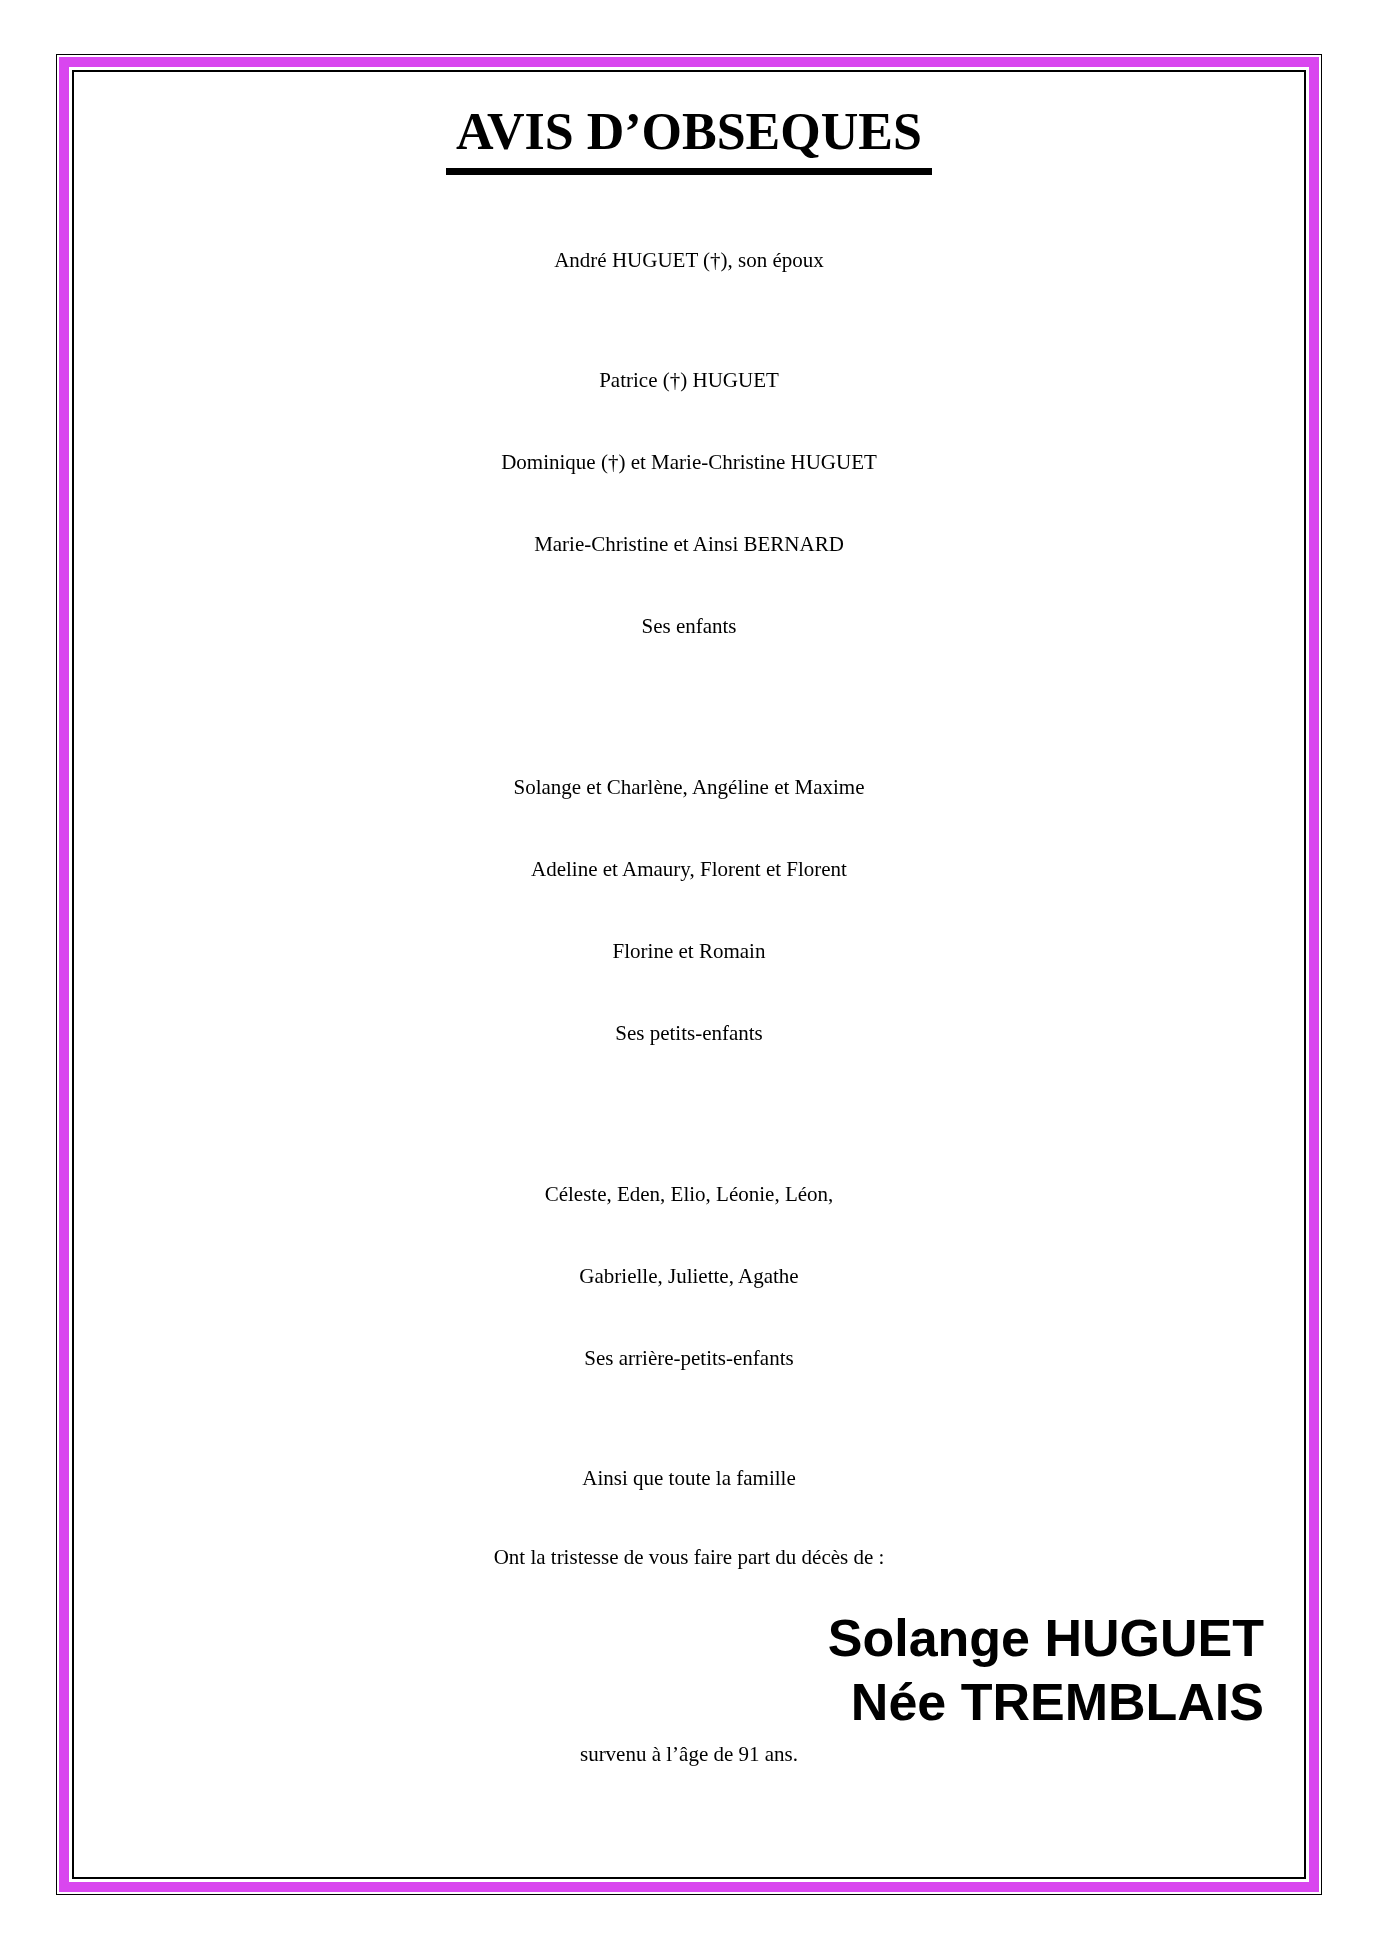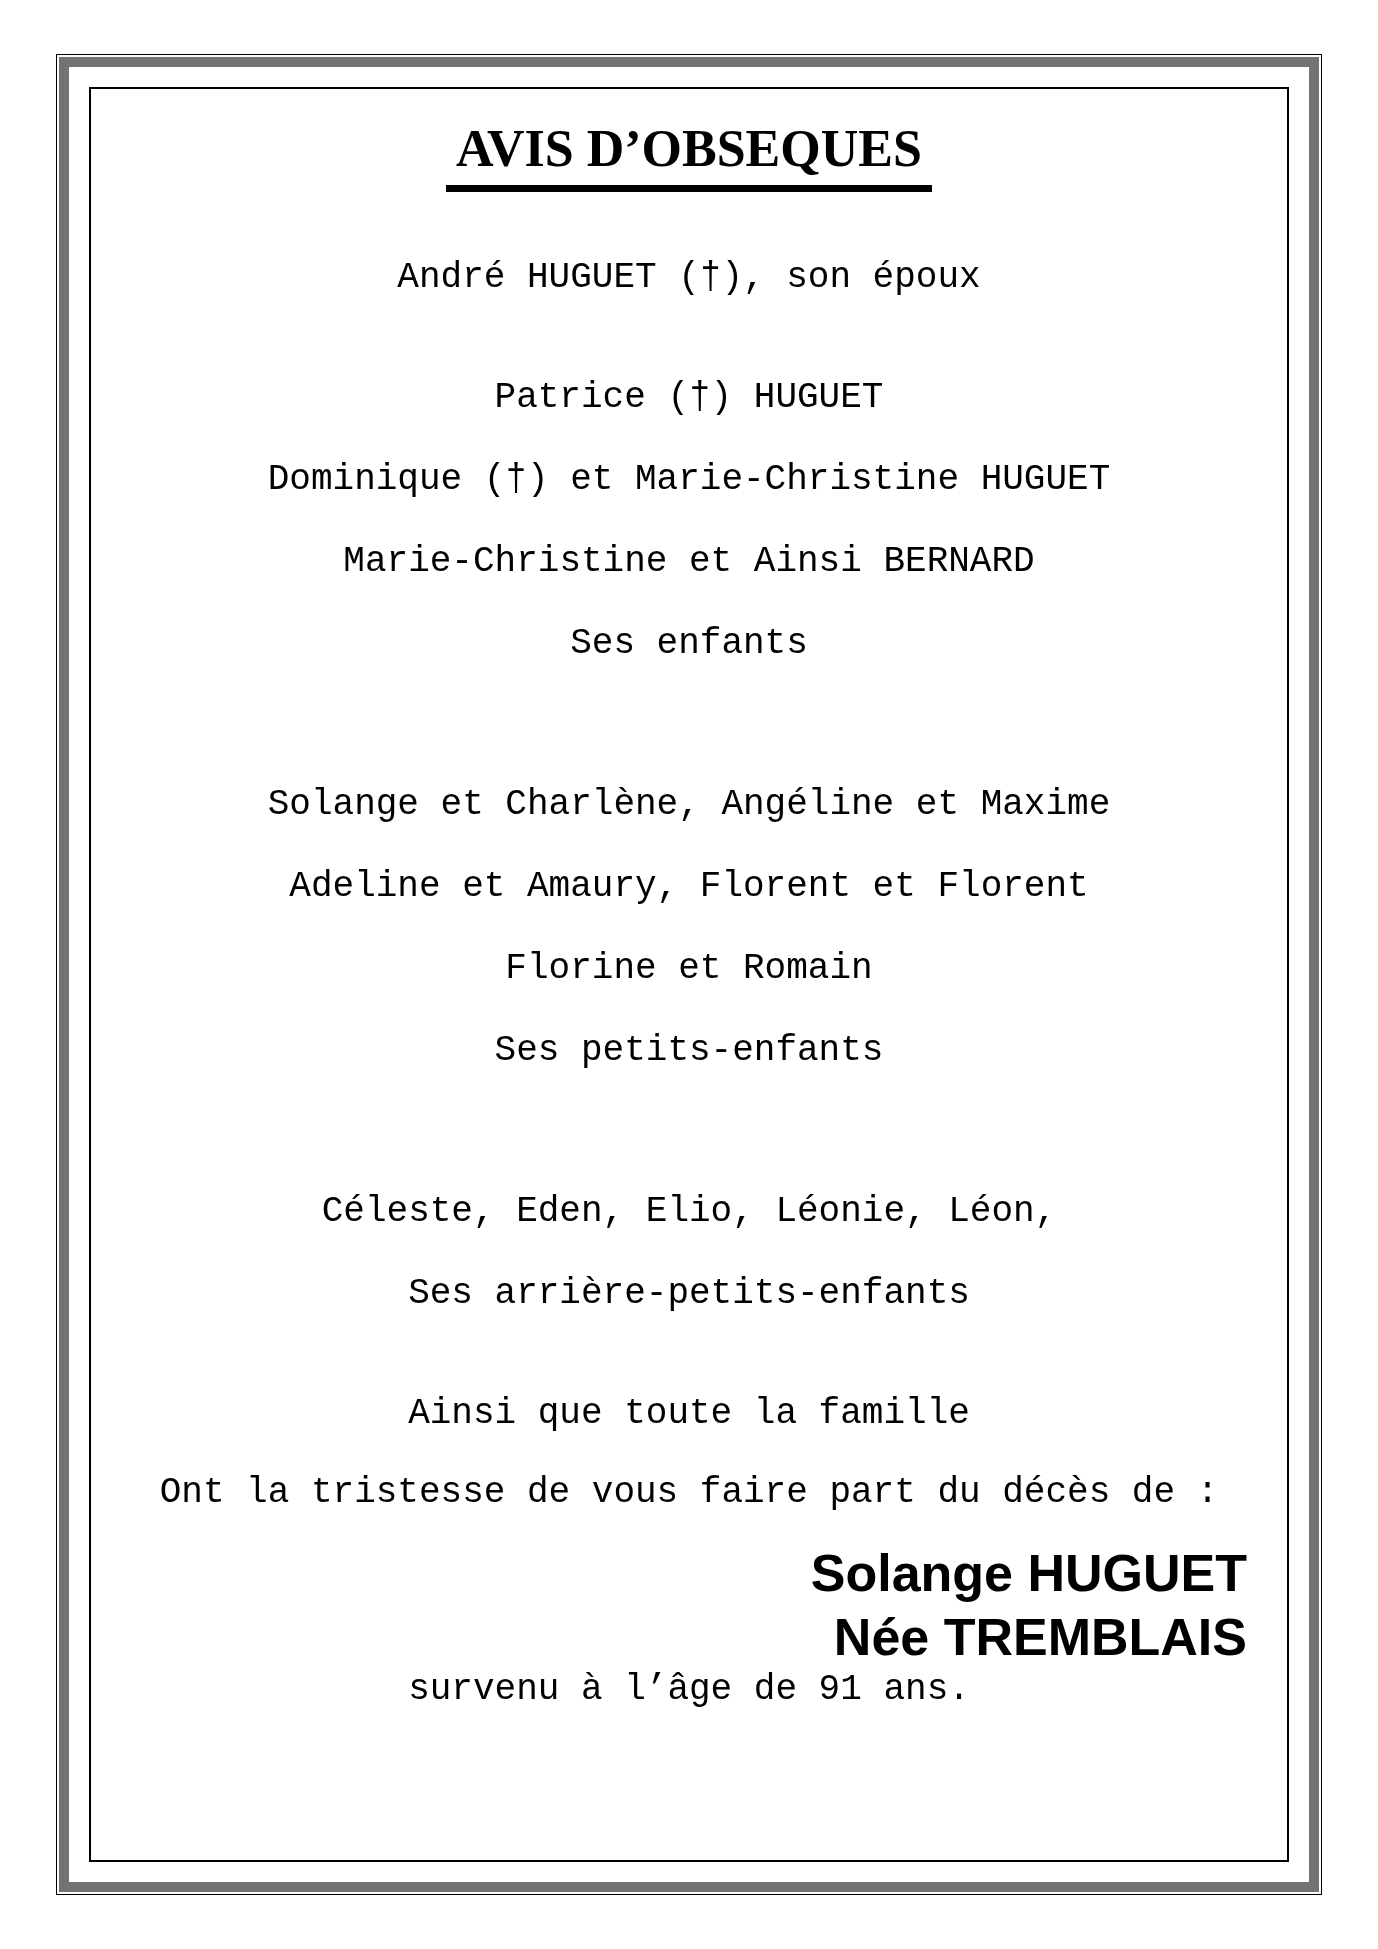--- a/index.html
+++ b/index.html
@@ -19,22 +19,22 @@
     position: absolute;
     left: 56px;
     top: 54px;
     width: 1266px;
     height: 1841px;
     border: 1px solid #000;
     padding: 2px;
     box-sizing: border-box;
   }
   .frame-mid {
-    border: 10px solid #737373;
-    padding: 20px;
+    border: 10px solid #d946ef;
+    padding: 3px;
     height: 100%;
     box-sizing: border-box;
   }
   .frame-inner {
     border: 2px solid #000;
     height: 100%;
     box-sizing: border-box;
     overflow: hidden;
   }
   .content {
@@ -60,22 +60,22 @@
     font-size: 41px;
     line-height: 48px;
     margin: 30px 0 0;
   }
   .city-title .underlined {
     display: inline-block;
     border-bottom: 5px solid #000;
     padding: 0 8px 5px;
   }
   .body-block {
-    font-family: Liberation Mono, monospace;
-    font-size: 36px;
+    font-family: Liberation Serif, serif;
+    font-size: 21px;
     line-height: 41px;
     white-space: pre-line;
   }
   .mt-spouse   { margin-top: 65px; }
   .mt-group    { margin-top: 38px; }
   .mt-name     { margin-top: 28px; text-align: right; }
   .deceased-name {
     font-family: "Liberation Sans", sans-serif;
     font-weight: bold;
     font-size: 52px;
@@ -106,20 +106,21 @@
 
         <div class="body-block mt-group">
           <div>Solange et Charlène, Angéline et Maxime</div>
           <div>Adeline et Amaury, Florent et Florent</div>
           <div>Florine et Romain</div>
           <div>Ses petits-enfants</div>
         </div>
 
         <div class="body-block mt-group">
           <div>Céleste, Eden, Elio, Léonie, Léon,</div>
+          <div>Gabrielle, Juliette, Agathe</div>
           <div>Ses arrière-petits-enfants</div>
         </div>
 
         <div class="body-block mt-group">Ainsi que toute la famille</div>
 
         <div class="body-block mt-group">Ont la tristesse de vous faire part du décès de :</div>
 
         <div class="deceased-name mt-name">
           <div>Solange HUGUET</div>
           <div>Née TREMBLAIS</div>

